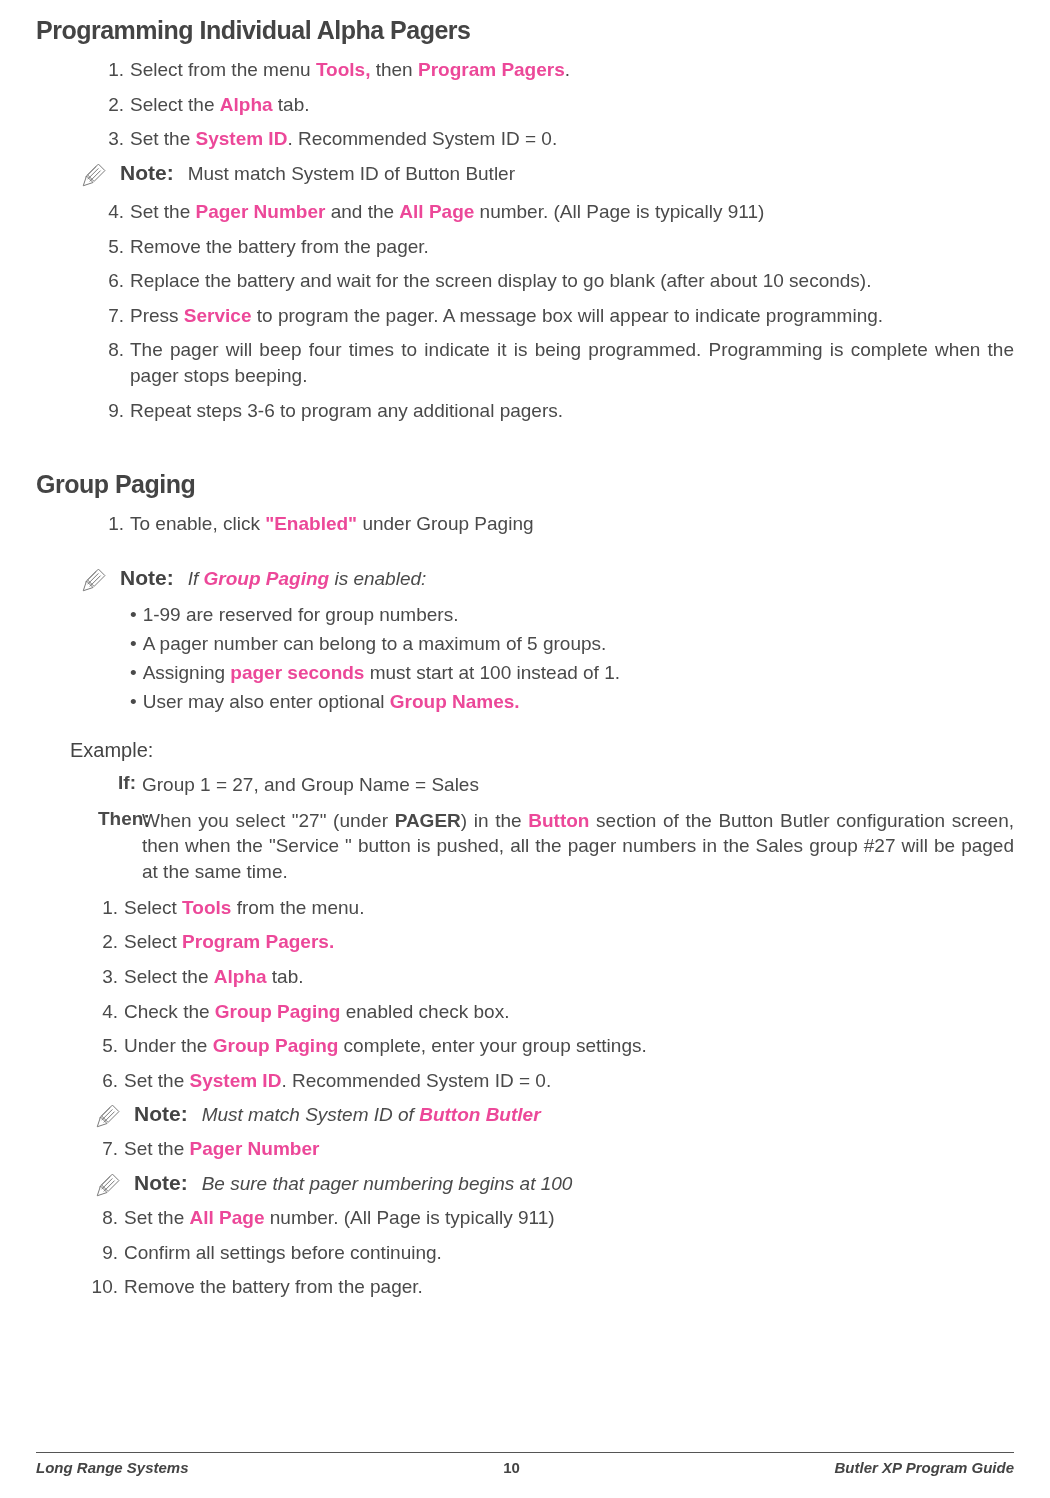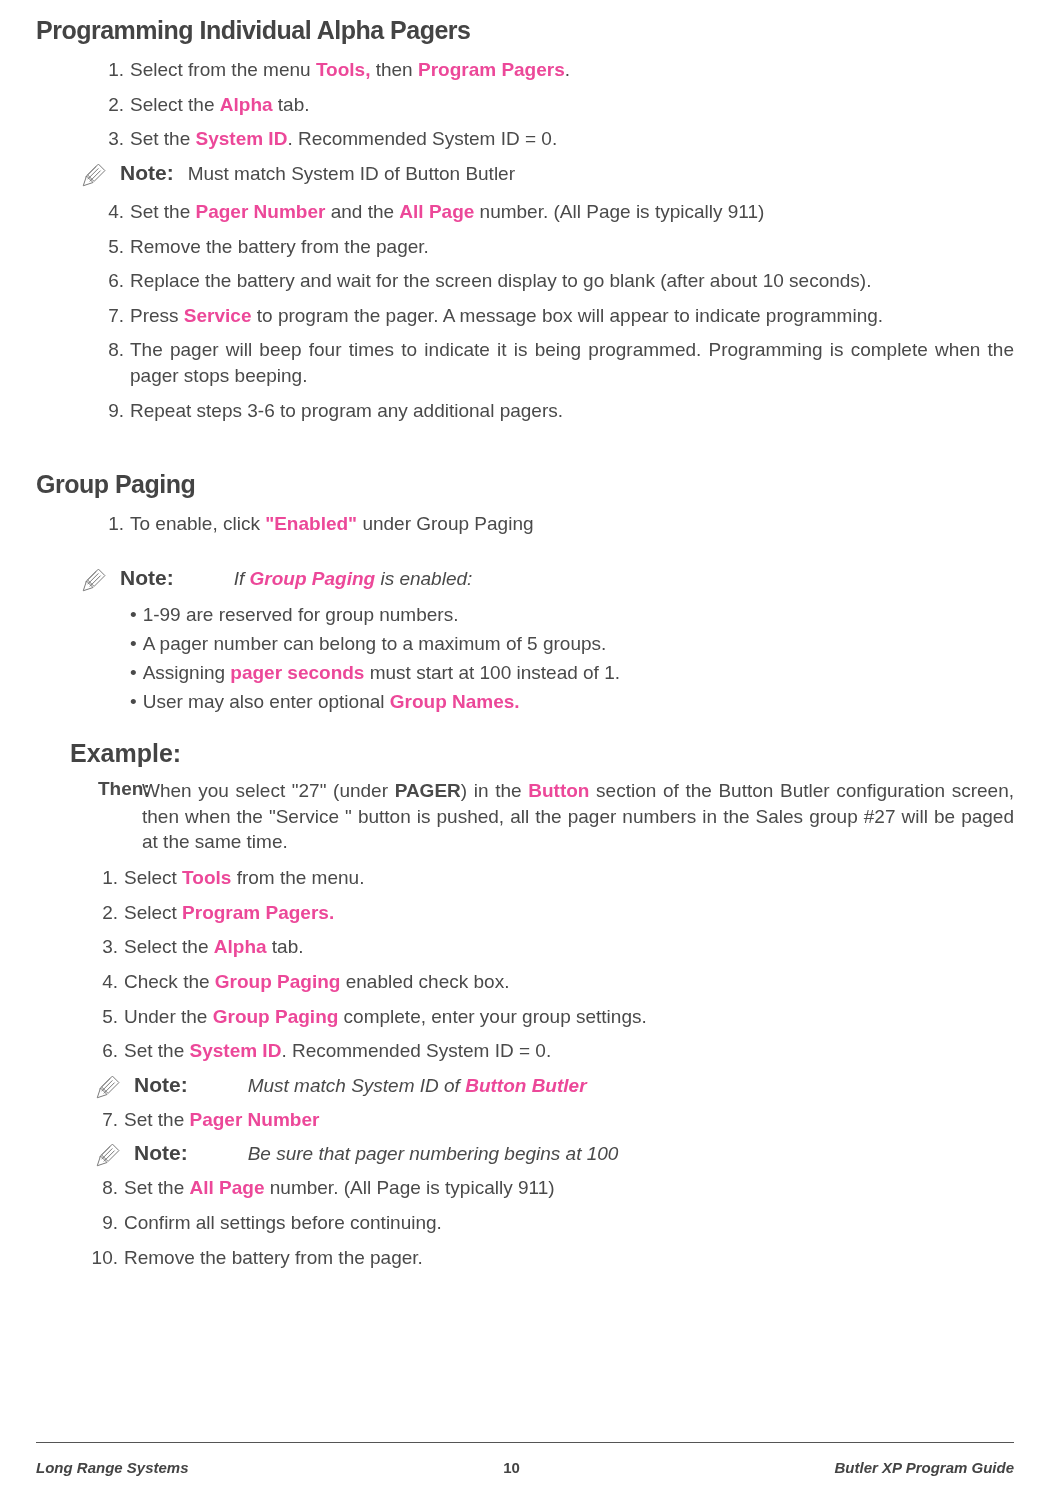--- a/index.html
+++ b/index.html
@@ -63,33 +63,33 @@
     }
     .note-icon {
       width: 26px;
       height: 28px;
       margin-right: 6px;
       flex-shrink: 0;
       position: relative;
       top: 1px;
     }
     .note-text { padding-top: 2px; }
-    .italic { font-style: italic; margin-left: 46px; }
+    .italic { font-style: italic; }
     .bullet-list { margin-left: 94px; margin-top: 6px; }
     .bullet-item {
       font-size: 19px;
       margin-bottom: 7px;
       display: flex;
     }
     .bullet-dot { margin-right: 6px; }
     .subhead {
       font-family: 'Arial Narrow', Arial, sans-serif;
       font-stretch: condensed;
-      font-weight: bold;
-      font-size: 25px;
+      font-weight: normal;
+      font-size: 20px;
       color: #444;
       margin-top: 26px;
       margin-bottom: 10px;
       margin-left: 34px;
     }
     .if-then { margin-left: 62px; margin-bottom: 10px; }
     .if-then-row {
       display: flex;
       font-size: 19px;
       margin-bottom: 10px;
@@ -113,21 +113,21 @@
       flex-shrink: 0;
     }
     .if-text { flex: 1; text-align: justify; line-height: 1.35; }
     .sec1-spacer { height: 32px; }
     .footer {
       position: absolute;
       bottom: 22px;
       left: 36px;
       right: 36px;
       border-top: 1.5px solid #555;
-      padding-top: 16px;
+      padding-top: 6px;
       display: flex;
       justify-content: space-between;
       font-size: 15px;
       font-style: italic;
       font-weight: bold;
       font-family: 'Arial Narrow', Arial, sans-serif;
       font-stretch: condensed;
       color: #444;
     }
     .footer-center {
@@ -230,20 +230,24 @@
     <div class="bullet-item">
         <span class="bullet-dot">•</span>
         <span><span>User may also enter optional </span><span class="bold">Group Names.</span></span>
       </div>
   </div>
 
   <div class="subhead">Example:</div>
 
   <div class="if-then">
     <div class="if-then-row">
+        <span class="if-label">If:</span>
+        <span class="if-text"> Group 1 = 27, and Group Name = Sales</span>
+      </div>
+    <div class="if-then-row">
         <span class="then-label">Then:</span>
         <span class="if-text"><span> When you select "27" (under </span><span style="font-weight:bold">PAGER</span><span>) in the </span><span class="bold">Button</span><span> section of the Button Butler configuration screen, then when the "Service " button is pushed, all the pager numbers in the Sales group #27 will be paged at the same time.</span></span>
       </div>
   </div>
 
 
   <div class="ol ol2">
     <div class="ol-item">
         <span class="ol-num">1.</span>
         <span class="ol-text"><span>Select </span><span class="bold">Tools</span><span> from the menu.</span></span>

